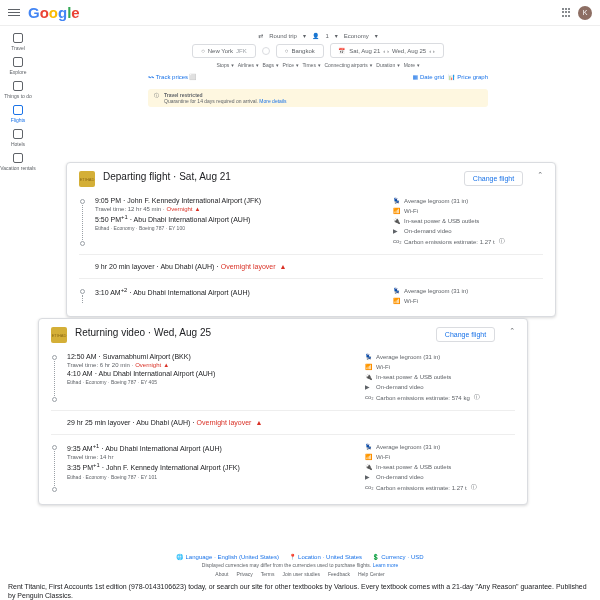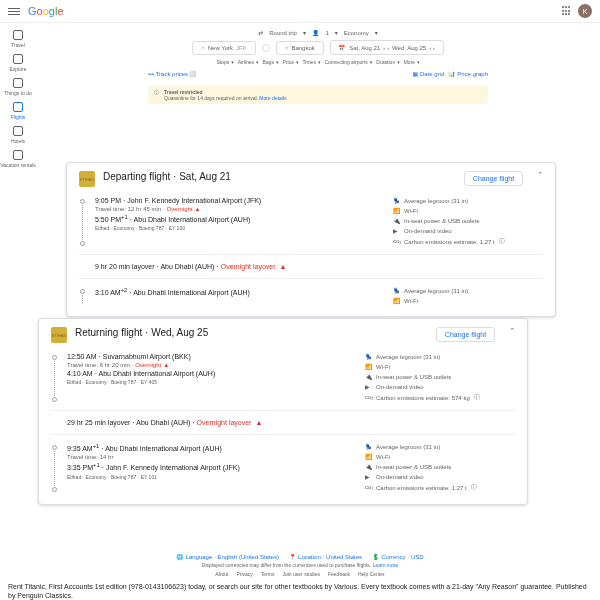--- a/index.html
+++ b/index.html
@@ -1,20 +1,20 @@
 <!DOCTYPE html>
 <html><head>
 <meta charset="utf-8">
 <style>
 *{margin:0;padding:0;box-sizing:border-box;font-family:Arial,sans-serif}
 body{font-size:7px;color:#202124;background:#fff;width:600px;height:600px;overflow:hidden;position:relative}
 .hdr{display:flex;align-items:center;padding:4px 8px;border-bottom:1px solid #eee}
 .menu{width:12px;display:flex;flex-direction:column;gap:2px;margin-right:8px}
 .menu span{height:1px;background:#5f6368;display:block}
-.logo{font-size:11px;font-weight:400}
+.logo{font-size:15px;font-weight:700}
 .logo .b{color:#4285f4}.logo .r{color:#ea4335}.logo .y{color:#fbbc04}.logo .g{color:#34a853}
 .hdr-r{margin-left:auto;display:flex;align-items:center;gap:6px}
 .dots{width:10px;height:10px;display:grid;grid-template-columns:repeat(3,2px);gap:1px}
 .dots span{width:2px;height:2px;background:#5f6368;border-radius:50%}
 .avatar{width:14px;height:14px;border-radius:50%;background:#8d6e63;color:#fff;display:flex;align-items:center;justify-content:center;font-size:7px}
 .main{display:flex}
 .sb{width:36px;display:flex;flex-direction:column;padding-top:4px}
 .sb-item{display:flex;flex-direction:column;align-items:center;padding:3px 0;font-size:5px;color:#5f6368;gap:2px}
 .sb-item.a{color:#1a73e8}
 .sb-ico{width:10px;height:10px;border:1px solid currentColor;border-radius:2px}
@@ -208,21 +208,21 @@
           <span class="aico">📶</span>
           <span>Wi-Fi</span>
         </div>
     </div>
   </div>
 </div>
 
 <div class="card card2">
   <div class="chdr">
     <div class="alogo">ETIHAD</div>
-    <div class="ctitle"><span>Returning flight</span> · <span>Wed, Aug 25</span></div>
+    <div class="ctitle"><span>Returning video</span> · <span>Wed, Aug 25</span></div>
     <div class="cbtn">Change flight</div>
     <div class="chev">⌃</div>
   </div>
   <div class="seg">
     <div class="tline">
         <div class="dot"></div>
         <div class="ln"></div>
         <div class="dot"></div>
       </div>
     <div class="sinfo">

